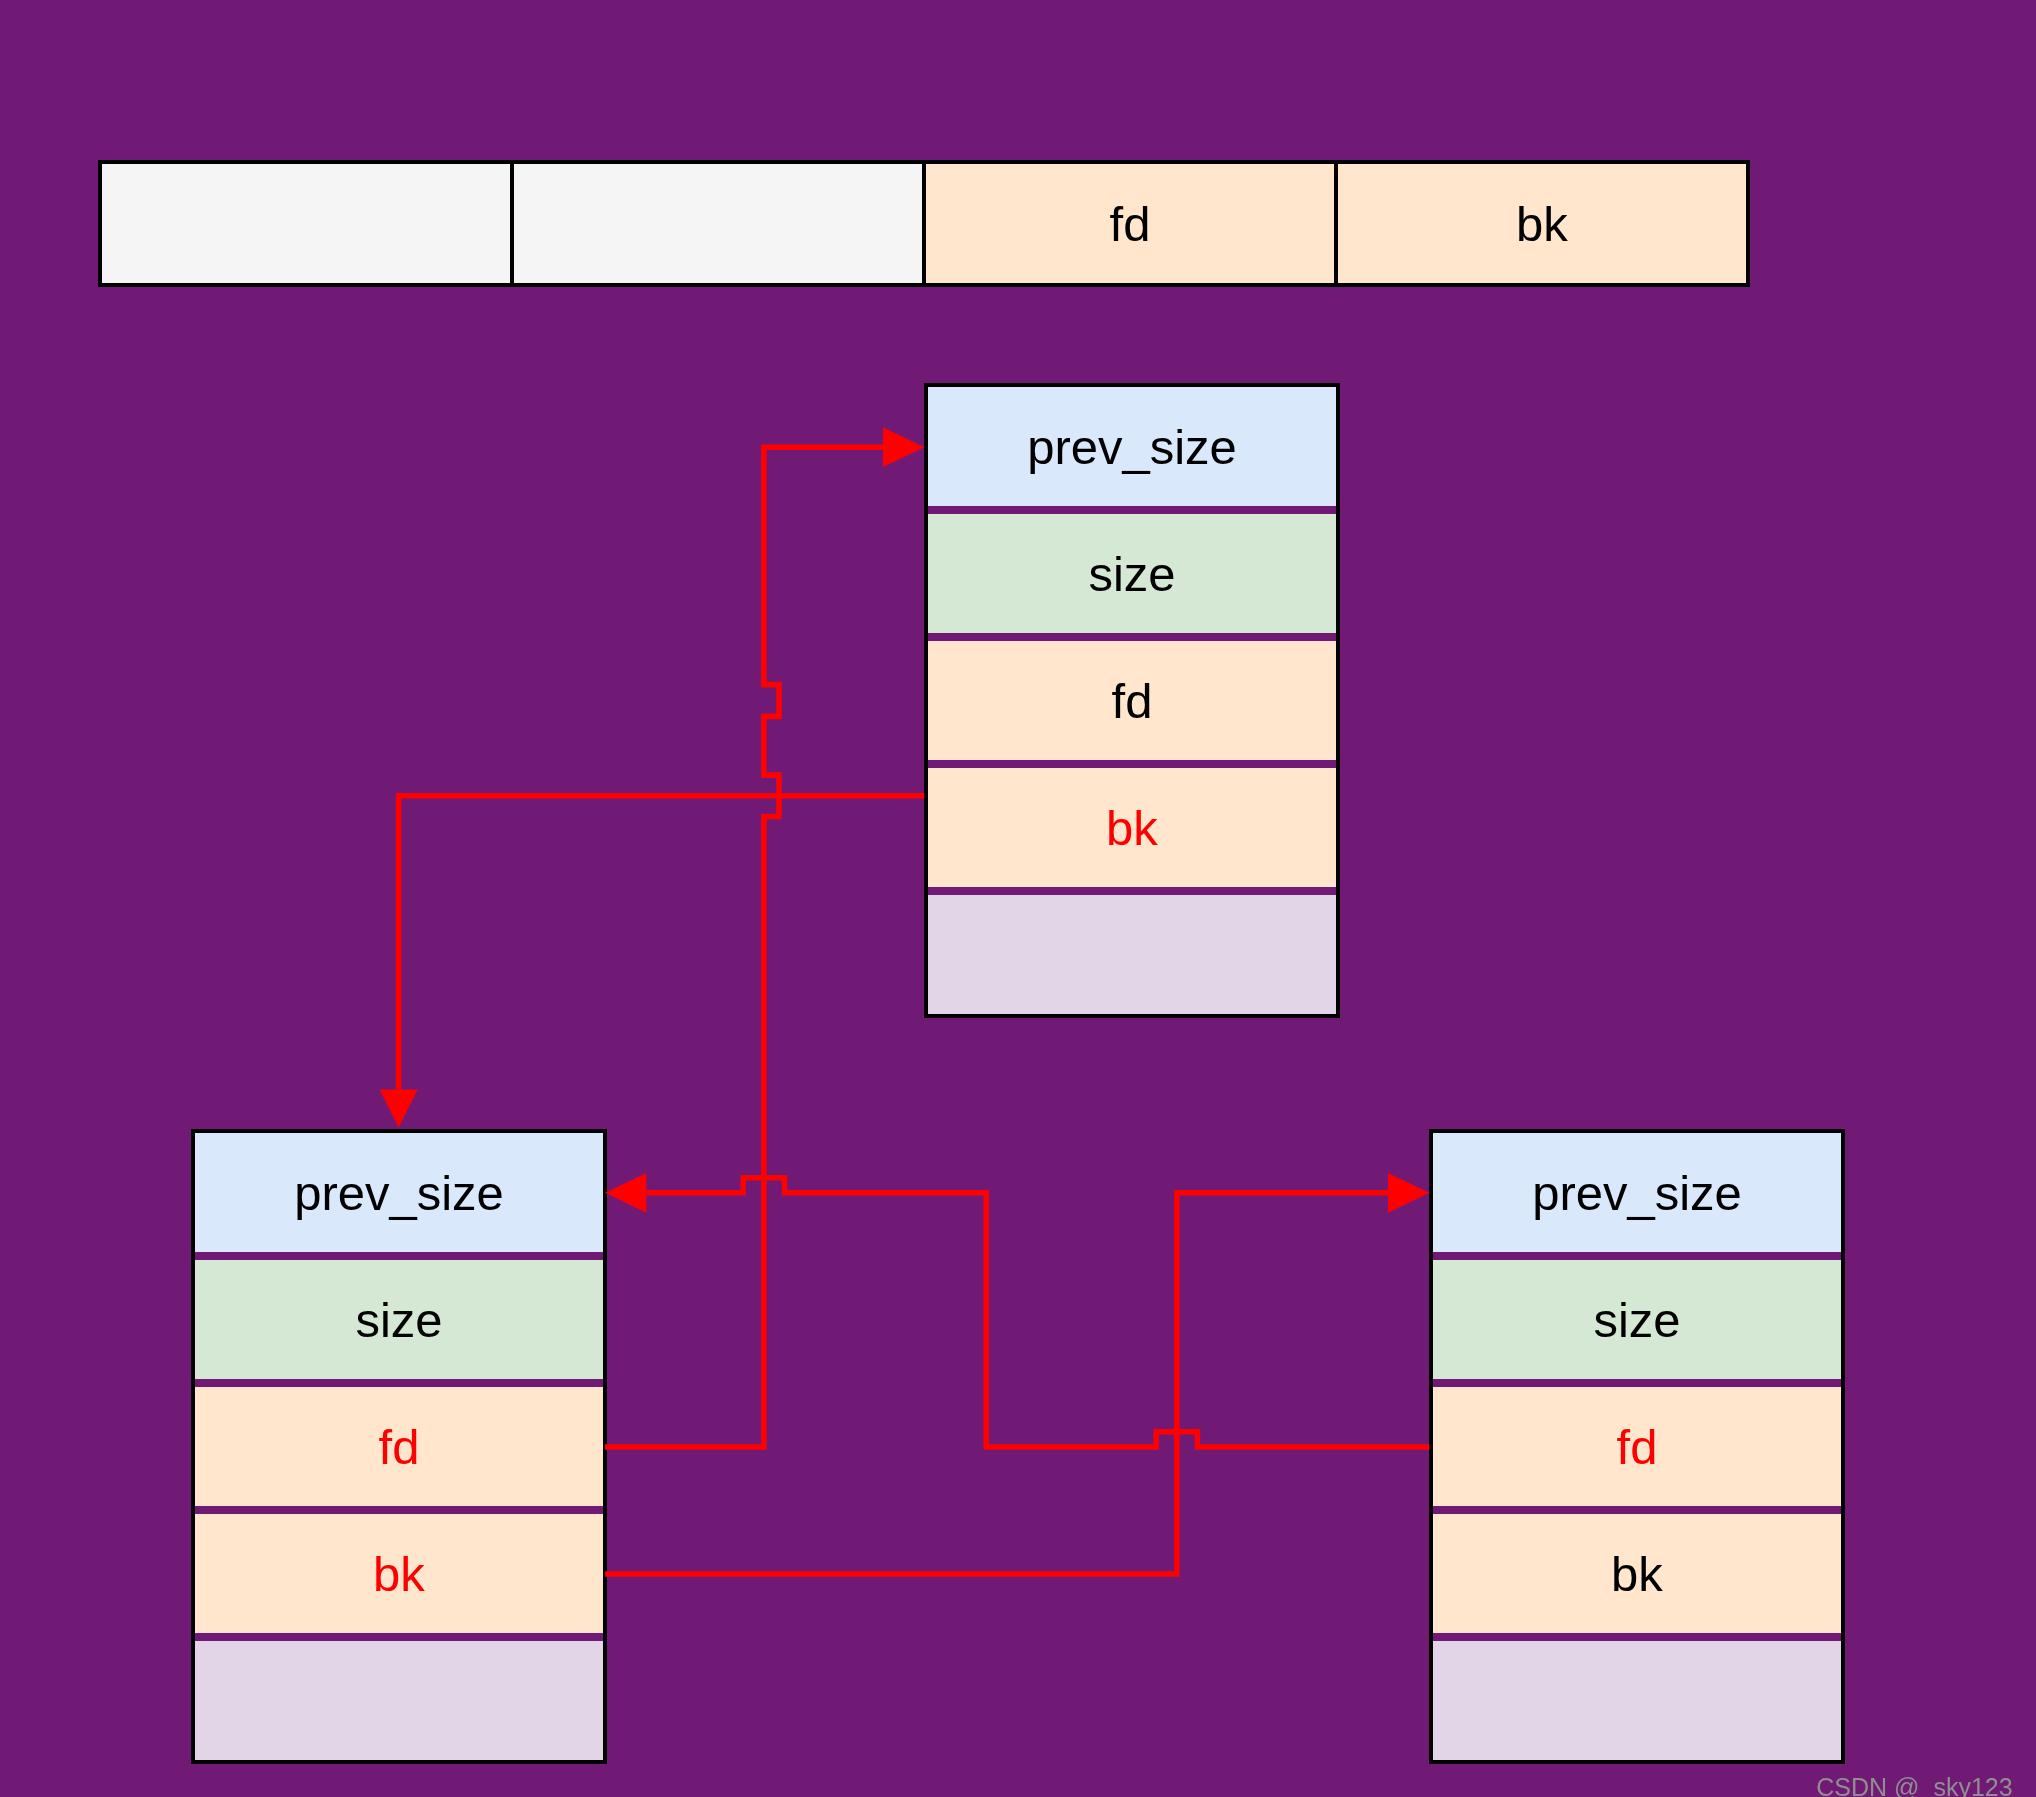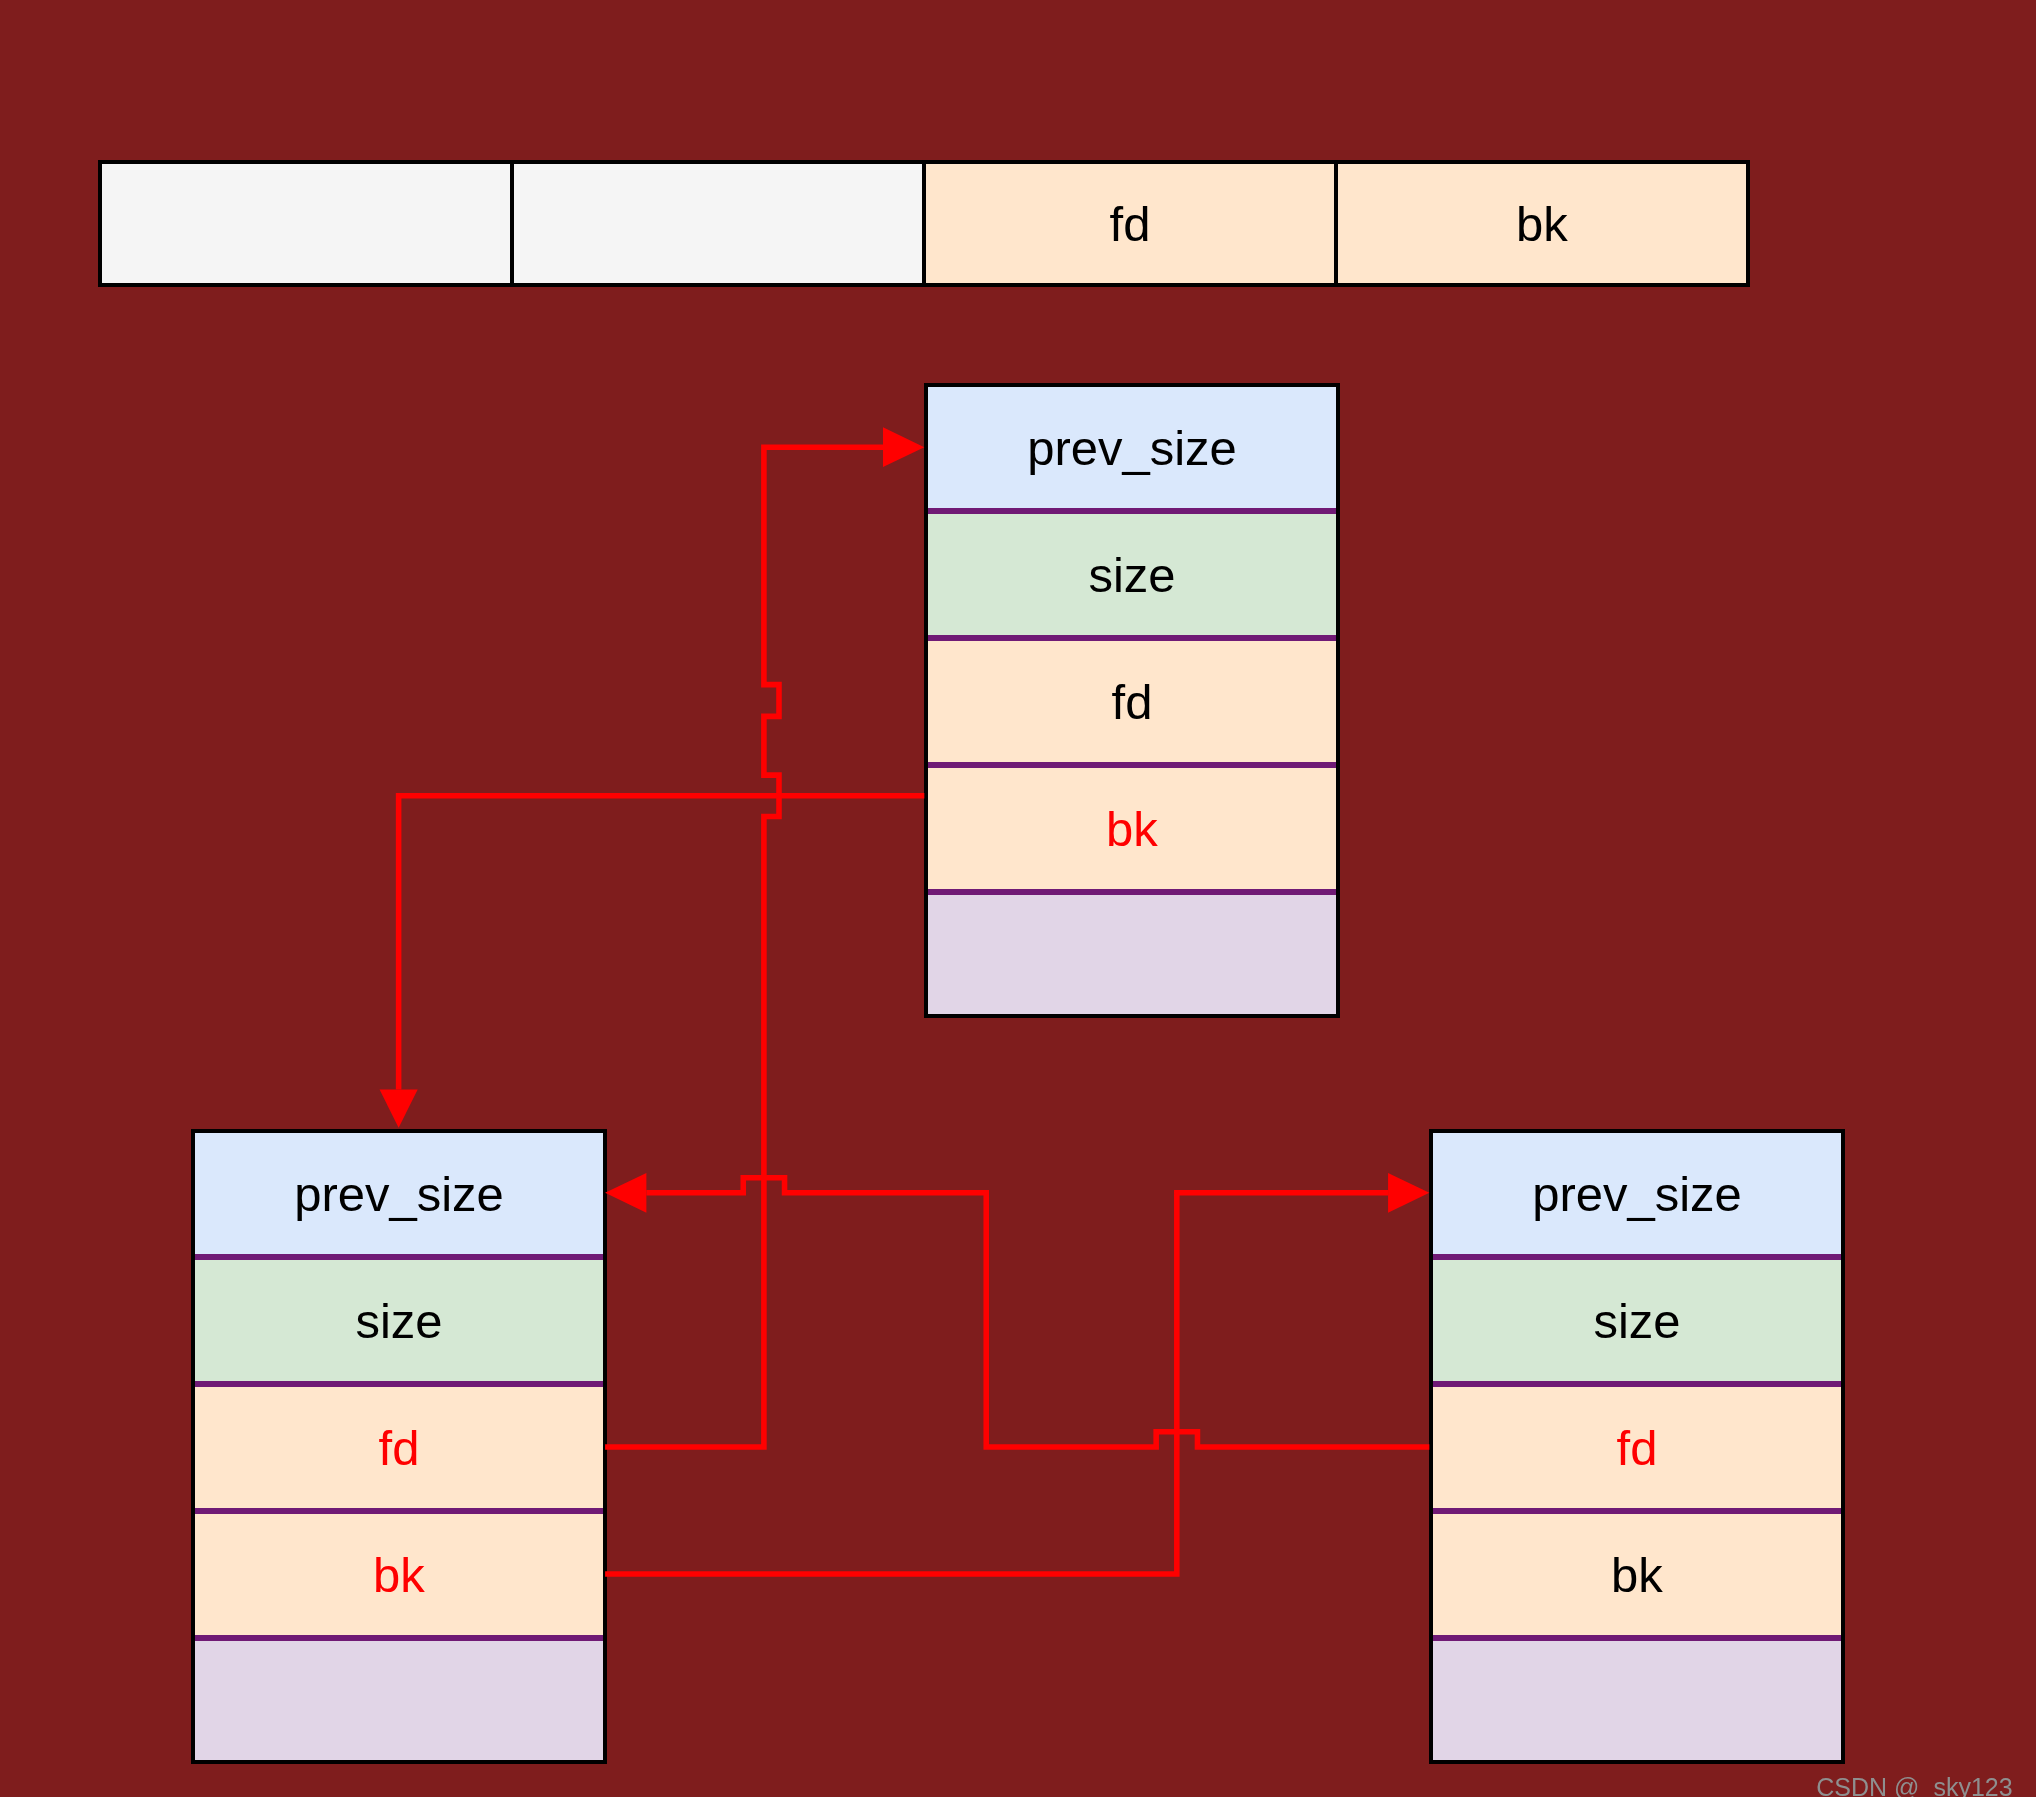--- a/index.html
+++ b/index.html
@@ -11,36 +11,36 @@
              display:flex;border:4px solid #000;box-sizing:border-box;}
   .bin-cell{flex:1;border-right:4px solid #000;display:flex;align-items:center;justify-content:center;
             font-size:49px;color:#000;box-sizing:border-box;}
   .bin-cell:last-child{border-right:none;}
 
   
   .chunk{position:absolute;width:416px;border:4px solid #000;box-sizing:border-box;}
   .chunk-middle{left:924px;top:383px;}
   .chunk-bottom-left{left:191px;top:1129px;}
   .chunk-bottom-right{left:1429px;top:1129px;}
-  .row{height:127px;border-bottom:6px solid #701a75;box-sizing:border-box;
+  .row{height:127px;border-bottom:8px solid #701a75;box-sizing:border-box;
        display:flex;align-items:center;justify-content:center;font-size:49px;color:#000;}
   .chunk .row:last-child{border-bottom:none;height:119px;}
 
   
   svg.arrows{position:absolute;left:0;top:0;width:2036px;height:1798px;pointer-events:none;}
   .apath{fill:none;stroke:var(--arrow,#ff0000);stroke-width:7px;}
   .ahead{fill:var(--arrow,#ff0000);stroke:none;}
 
   
   .watermark{position:absolute;right:9.5px;top:1773px;font-size:25px;color:#8f8f8f;}
 </style>
 </head>
 <body>
 
-<div id="canvas" style="background-color: #7f1d1d;">
+<div id="canvas" style="background-color: #701a75;">
 
   <div class="bin-table">
     <div class="bin-cell" style="background-color: rgb(245, 245, 245); color: rgb(0, 0, 0);"></div>
     <div class="bin-cell" style="background-color: rgb(245, 245, 245); color: rgb(0, 0, 0);"></div>
     <div class="bin-cell" style="background-color: rgb(255, 230, 204); color: rgb(0, 0, 0);">fd</div>
     <div class="bin-cell" style="background-color: rgb(255, 230, 204); color: rgb(0, 0, 0);">bk</div>
   </div>
 
   <div class="chunk chunk-middle">
     <div class="row" style="background-color: rgb(218, 232, 252); color: rgb(0, 0, 0);">prev_size</div>

